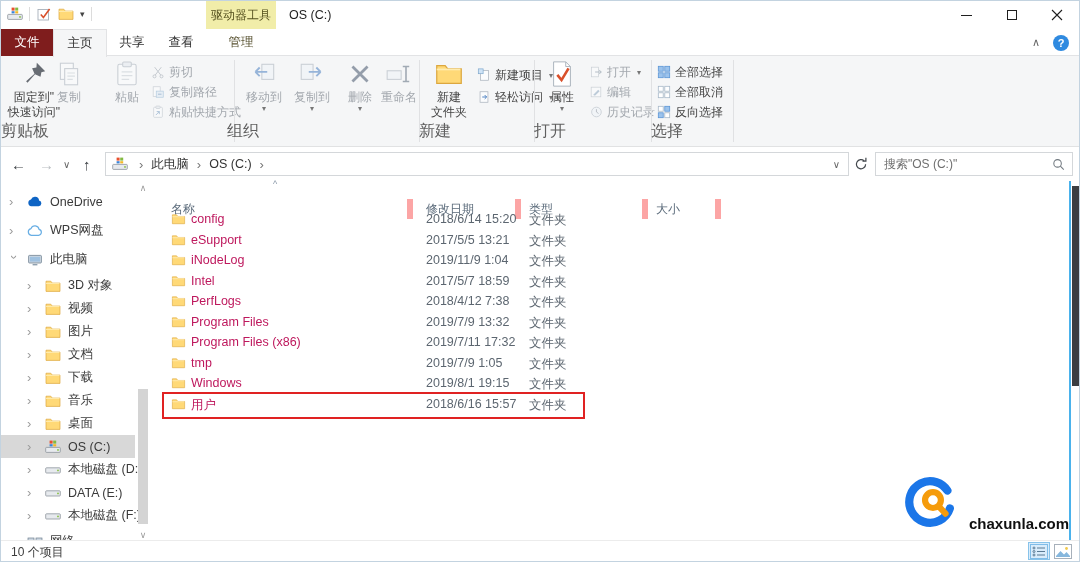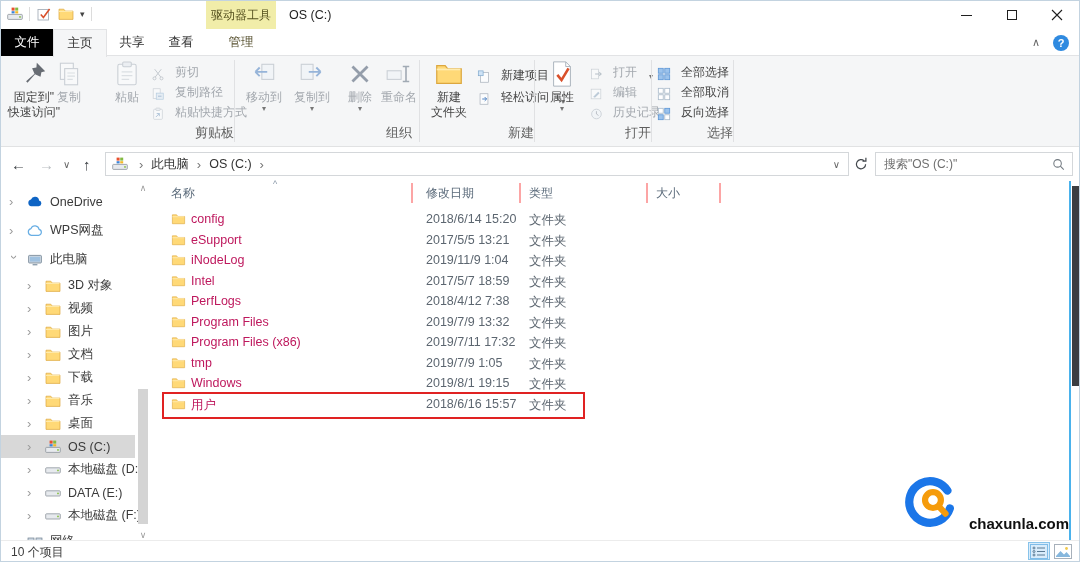--- a/index.html
+++ b/index.html
@@ -18,40 +18,40 @@
   .win-title{position:absolute;left:288px;top:0;height:28px;line-height:28px;font-size:12.5px;color:#1f1f1f}
   .win-controls{position:absolute;right:0;top:0;display:flex;height:28px}
   .wc{width:45px;height:28px;display:flex;align-items:center;justify-content:center}
   .wc .bar{width:11px;height:1px;background:#1f1f1f}
   .wc .box{width:10px;height:10px;border:1px solid #1f1f1f}
   .wc.close svg{width:12px;height:12px}
 
   
   .tabrow{position:absolute;left:0;top:28px;right:0;height:27px;background:#fff;border-bottom:1px solid #e2e3e5}
   .tab{position:absolute;top:0;height:27px;display:flex;align-items:center;justify-content:center;font-size:12.5px;color:#333}
-  .tab.file{left:0;width:52px;background:#000000;color:#fff}
+  .tab.file{left:0;width:52px;background:#7f1d1d;color:#fff}
   .tab.home{left:52px;width:54px;height:28px;background:#f5f6f7;border:1px solid #e2e3e5;border-bottom:none;z-index:2}
   .tab.share{left:106px;width:50px}
   .tab.view{left:156px;width:48px}
   .tab.manage{left:205px;width:70px;color:#5c5636}
   .tabrow-right{position:absolute;right:10px;top:0;height:27px;display:flex;align-items:center;gap:13px}
   .collapse-caret{font-size:11px;color:#666}
   .help-badge{width:16px;height:16px;border-radius:50%;background:#2f8ae0;color:#fff;font-size:11px;font-weight:bold;
               display:flex;align-items:center;justify-content:center}
 
   
   .ribbon{position:absolute;left:0;top:55px;right:0;height:91px;background:#f5f6f7;border-bottom:1px solid #e1e2e3}
   .rdiv{position:absolute;top:4px;bottom:4px;width:1px;background:#e0e1e3}
-  .rlabel{position:absolute;bottom:4px;font-size:13px;color:#5f5f5f;text-align:right}
+  .rlabel{position:absolute;bottom:4px;font-size:16px;color:#5f5f5f;text-align:left}
   .bigbtn{position:absolute;top:4px;display:flex;flex-direction:column;align-items:center;text-align:center;
           font-size:12px;color:#444;line-height:1.25}
   .bigbtn .bicon{width:28px;height:28px;margin-bottom:2px}
   .bigbtn .blabel{white-space:pre-line}
   .caret-under{font-size:8px;color:#777;line-height:6px;margin-top:1px}
-  .smallbtn{position:absolute;display:flex;align-items:flex-end;gap:10px;font-size:12px;color:#444;height:18px}
+  .smallbtn{position:absolute;display:flex;align-items:center;gap:4px;font-size:12px;color:#444;height:18px}
   .sicon14{width:14px;height:14px;flex:none}
   .mini-caret{font-size:8px;color:#777;margin-left:2px}
   .disabled{color:#a3a8ae}
   .disabled svg{opacity:.55}
 
   
   .navbar{position:absolute;left:0;top:146px;right:0;height:34px;background:#fff}
   .navglyph{position:absolute;top:0;height:34px;display:flex;align-items:center;font-size:15px;color:#3f4347}
   .addrbox{position:absolute;left:104px;top:5px;width:744px;height:24px;border:1px solid #d4d7da;background:#fff;
            display:flex;align-items:center;font-size:12.5px;color:#333}
@@ -78,21 +78,21 @@
   .side-item .sicon{width:16px;height:16px;margin-right:7px;flex:none}
   .side-item .slabel{white-space:nowrap}
   .side-item.selected{background:#d8d8d8}
   .side-scroll{position:absolute;right:1px;top:0;width:14px;height:100%}
   .sarrow{position:absolute;left:0;width:14px;text-align:center;font-size:9px;color:#9a9a9a}
   .sthumb{position:absolute;left:2px;width:10px;background:#d4d4d4}
 
   
   .filelist{position:absolute;left:150px;top:0;right:0;height:100%}
   .flhead{position:absolute;left:0;top:2px;right:160px;height:22px;font-size:12px;color:#5a6a7a}
-  .hcol{position:absolute;top:0;height:20px;line-height:20px;border-right:2px solid #fca5a5;padding-left:8px}
+  .hcol{position:absolute;top:16px;height:20px;line-height:20px;border-right:6px solid #fca5a5;padding-left:8px}
   .hcol.name{left:0;width:262px;padding-left:20px}
   .hcol.date{left:262px;width:108px;padding-left:13px}
   .hcol.type{left:370px;width:127px}
   .hcol.size{left:497px;width:73px}
   .sortcaret{position:absolute;left:122px;top:-4px;font-size:9px;color:#8a98a8}
   .rows{position:absolute;left:0;top:28px;right:0}
   .frow{position:relative;height:20.5px;font-size:12.5px}
   .fic{position:absolute;left:20px;top:3px;width:15px;height:14px}
   .fname{position:absolute;left:40px;top:3px;color:#be185d;white-space:nowrap}
   .fdate{position:absolute;left:275px;top:3px;color:#5c6670}

